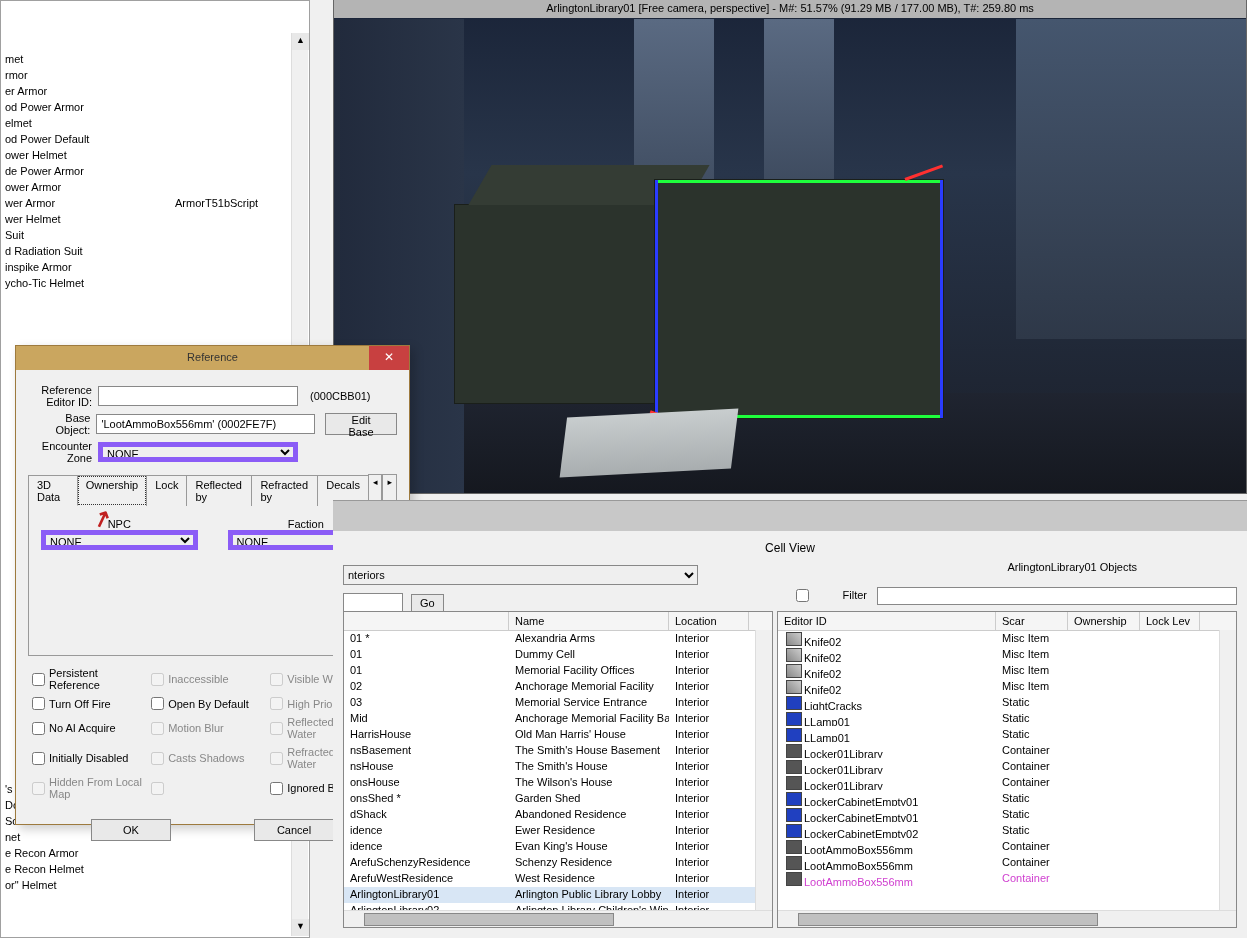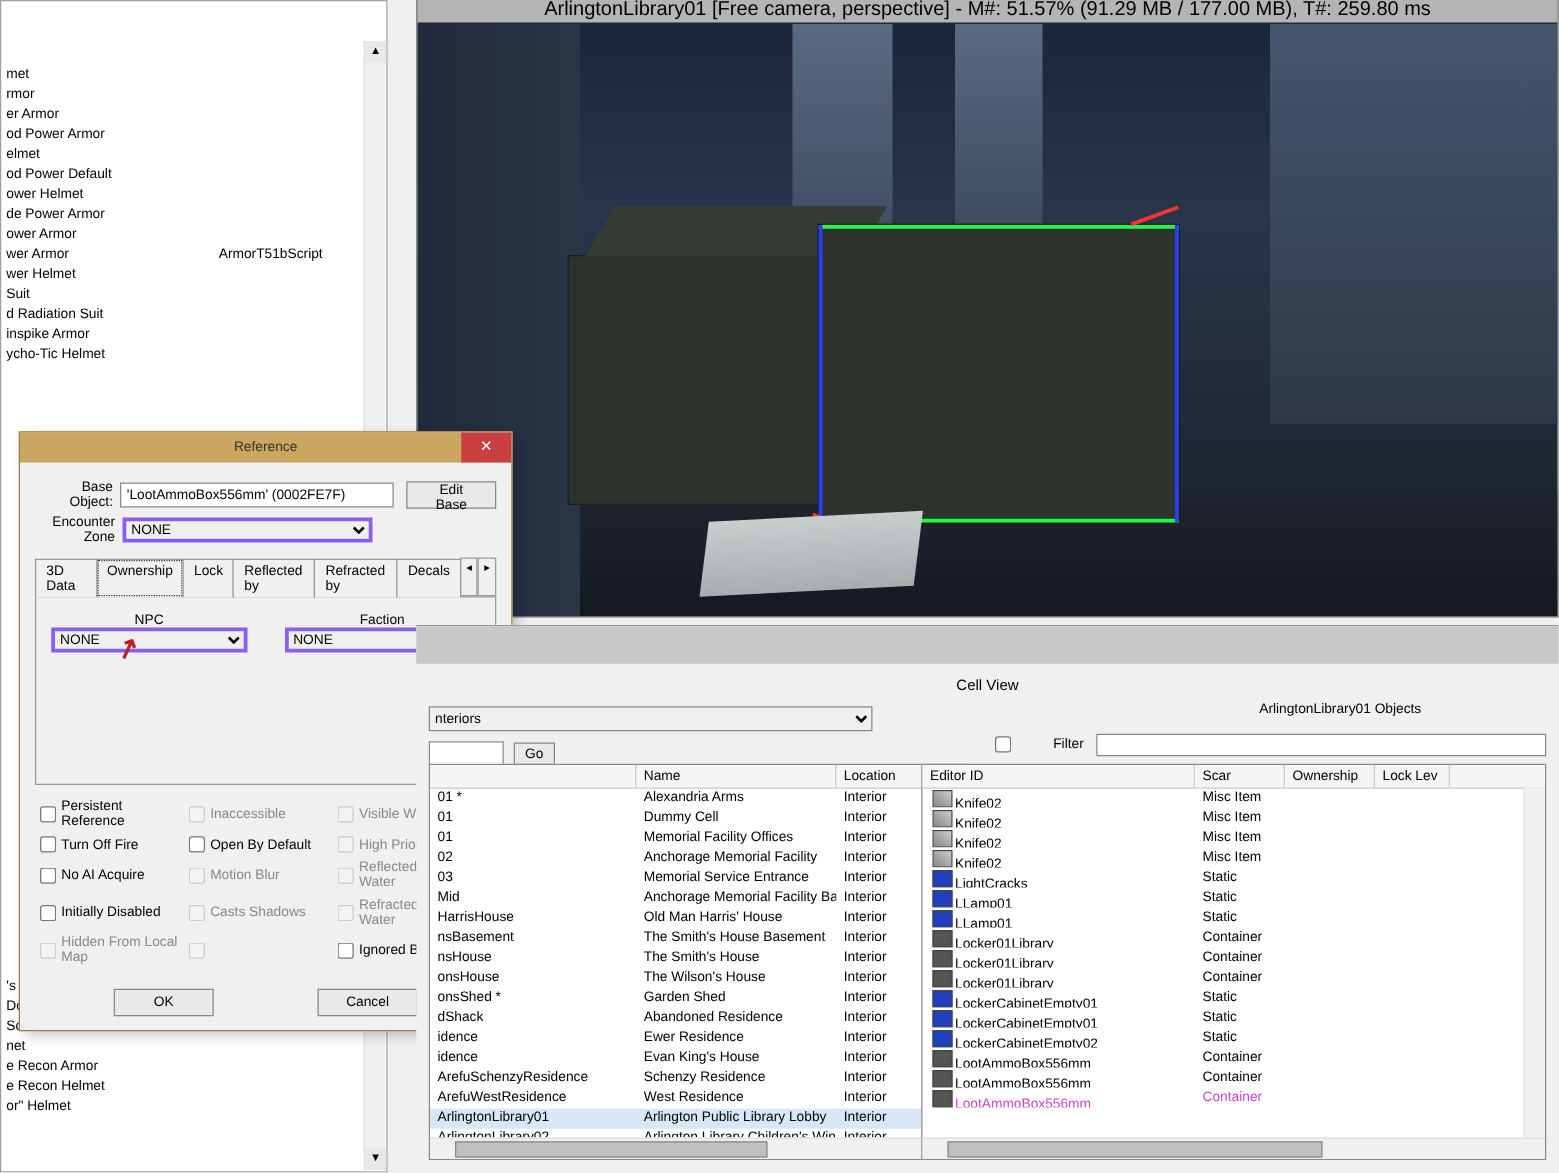--- a/index.html
+++ b/index.html
@@ -19,21 +19,21 @@
 .leftpanel .scrollv { position:absolute; right:1px; top:32px; width:17px; bottom:1px; background:#f0f0f0; border-left:1px solid #ddd;}
 .scrollv .up, .scrollv .down { width:17px; height:17px; background:#e8e8e8; text-align:center; line-height:15px; font-size:9px; position:absolute;}
 .scrollv .up { top:0; } .scrollv .down { bottom:0; }
 
 
 .viewport {
   position:absolute; left:333px; top:0; width:914px; height:494px;
   background: linear-gradient(180deg, #1a2438 0%, #28354a 35%, #1a1e28 100%);
   border:1px solid #666;
 }
-.viewport .titlebar { position:absolute; left:0; top:-1px; width:100%; height:18px; background:#b4b4b4; text-align:center; line-height:16px; font-size:16px;}
+.viewport .titlebar { position:absolute; left:0; top:-1px; width:100%; height:18px; background:#b4b4b4; text-align:center; line-height:16px; font-size:11px;}
 .viewport-scene { position:absolute; inset:18px 0 0 0; overflow:hidden; }
 .wall-l { position:absolute; left:0; top:0; width:130px; height:100%; background:linear-gradient(90deg,#212a3c,#2a3548); }
 .wall-r { position:absolute; right:0; top:0; width:230px; height:320px; background:linear-gradient(180deg,#45566e,#2e3848); }
 .pillar { position:absolute; top:0; background:linear-gradient(180deg,#5a6a82,#3d4a5e); }
 .pillar1 { left:300px; width:80px; height:190px; }
 .pillar2 { left:430px; width:70px; height:170px; }
 .crate { position:absolute; background:#2b332c; border:1px solid #1a1f1a; }
 .crate1 { left:120px; top:185px; width:220px; height:200px; }
 .crate1::before{content:"";position:absolute;left:0;top:-40px;width:100%;height:40px;background:#343c34;transform:skewX(-30deg) translateX(25px);}
 .crate2 { left:320px; top:160px; width:290px; height:240px; }
@@ -55,21 +55,21 @@
 }
 .refdlg .caption { background:#caa65f; height:24px; line-height:22px; text-align:center; font-size:12px; color:#333; position:relative;}
 .refdlg .caption .close { position:absolute; right:0; top:0; width:40px; height:24px; background:#c84040; color:#fff; text-align:center; line-height:22px; font-size:12px;}
 .refdlg .form { padding:10px 12px; }
 .refdlg .row { display:flex; align-items:center; margin:4px 0;}
 .refdlg .lab { width:70px; text-align:right; padding-right:6px; line-height:12px; }
 .refdlg input[type=text] { border:1px solid #888; height:20px; padding:0 4px; }
 .refdlg .rid-input { width:200px; }
 .refdlg .static { margin-left:12px; }
 .refdlg .btn { border:1px solid #888; background:#e9e9e9; height:22px; padding:0 12px; cursor:default;}
-.refdlg select { border:3px solid #8b5cf6; height:20px; }
+.refdlg select { border:5px solid #8b5cf6; height:20px; }
 .refdlg .tabs { display:flex; border-bottom:1px solid #999; margin-top:10px; font-size:11px;}
 .refdlg .tab { padding:3px 8px; border:1px solid #999; border-bottom:none; margin-right:-1px; background:#f0f0f0; position:relative; top:1px;}
 .refdlg .tab.active { background:#f0f0f0; border-bottom:1px solid #f0f0f0; font-weight:normal;}
 .refdlg .tab.dotted { outline:1px dotted #333; outline-offset:-2px;}
 .refdlg .tabarrow { padding:2px 4px; border:1px solid #999; font-size:9px;}
 .refdlg .tabbody { border:1px solid #999; border-top:none; height:150px; padding:12px;}
 .refdlg .subgrid { display:flex; gap:30px;}
 .refdlg .subcol { flex:1; text-align:center;}
 .refdlg .subcol select { width:100%;}
 .refdlg .checks { display:flex; flex-wrap:wrap; padding:8px 4px;}
@@ -91,21 +91,21 @@
 .cellview select.combo { width:355px; height:20px; border:1px solid #888;}
 .cellview .gobtn { border:1px solid #888; background:#e9e9e9; padding:2px 8px;}
 .cellview .objtitle { position:absolute; right:110px; top:60px;}
 .cellview .filterlab { position:absolute; right:380px; top:88px;}
 .cellview .filterchk { position:absolute; right:438px; top:88px;}
 .cellview .filterbox { position:absolute; right:10px; top:86px; width:360px; height:18px; border:1px solid #888; background:#fff;}
 .cellview .cells-list, .cellview .obj-list {
   position:absolute; top:110px; bottom:10px; background:#fff; border:1px solid #888;
 }
 .cellview .cells-list { left:10px; width:430px;}
-.cellview .obj-list { right:10px; width:500px;}
+.cellview .obj-list { right:10px; width:460px;}
 .list-hdr { display:flex; background:#f5f5f5; border-bottom:1px solid #ccc;}
 .list-hdr .col { padding:2px 6px; border-right:1px solid #ccc; height:18px; line-height:14px;}
 .list-body { overflow:hidden; position:absolute; top:19px; left:0; right:17px; bottom:17px;}
 .list-body .lr { display:flex; padding:1px 0; height:16px;}
 .list-body .lr.selected { background:#d8e6f5;}
 .list-body .lr.magenta { color:#d040d0;}
 .list-body .c { padding:0 6px; overflow:hidden; white-space:nowrap;}
 .obj-list .ic { width:16px; height:14px; margin:0 2px; display:inline-block; background:#7a5c2c; border:1px solid #444;}
 .obj-list .ic.knife { background:linear-gradient(45deg,#888,#ccc);}
 .obj-list .ic.static { background:#2040c0;}
@@ -170,20 +170,25 @@
   </div>
 </div>
 
 <div class="refdlg">
   <div class="caption">
     <span>Reference</span>
     <div class="close">✕</div>
   </div>
   <div class="form">
     <div class="row">
+      <div class="lab">Reference Editor ID:</div>
+      <input type="text" class="rid-input" value="" style="">
+      <span class="static">(000CBB01)</span>
+    </div>
+    <div class="row">
       <div class="lab">Base Object:</div>
       <input type="text" style="width: 224px;" value="'LootAmmoBox556mm' (0002FE7F)">
       <button class="btn" style="margin-left:10px">Edit Base</button>
     </div>
     <div class="row">
       <div class="lab">Encounter Zone</div>
       <select style="width:200px"><option>NONE</option></select>
     </div>
 
     <div class="tabs">

